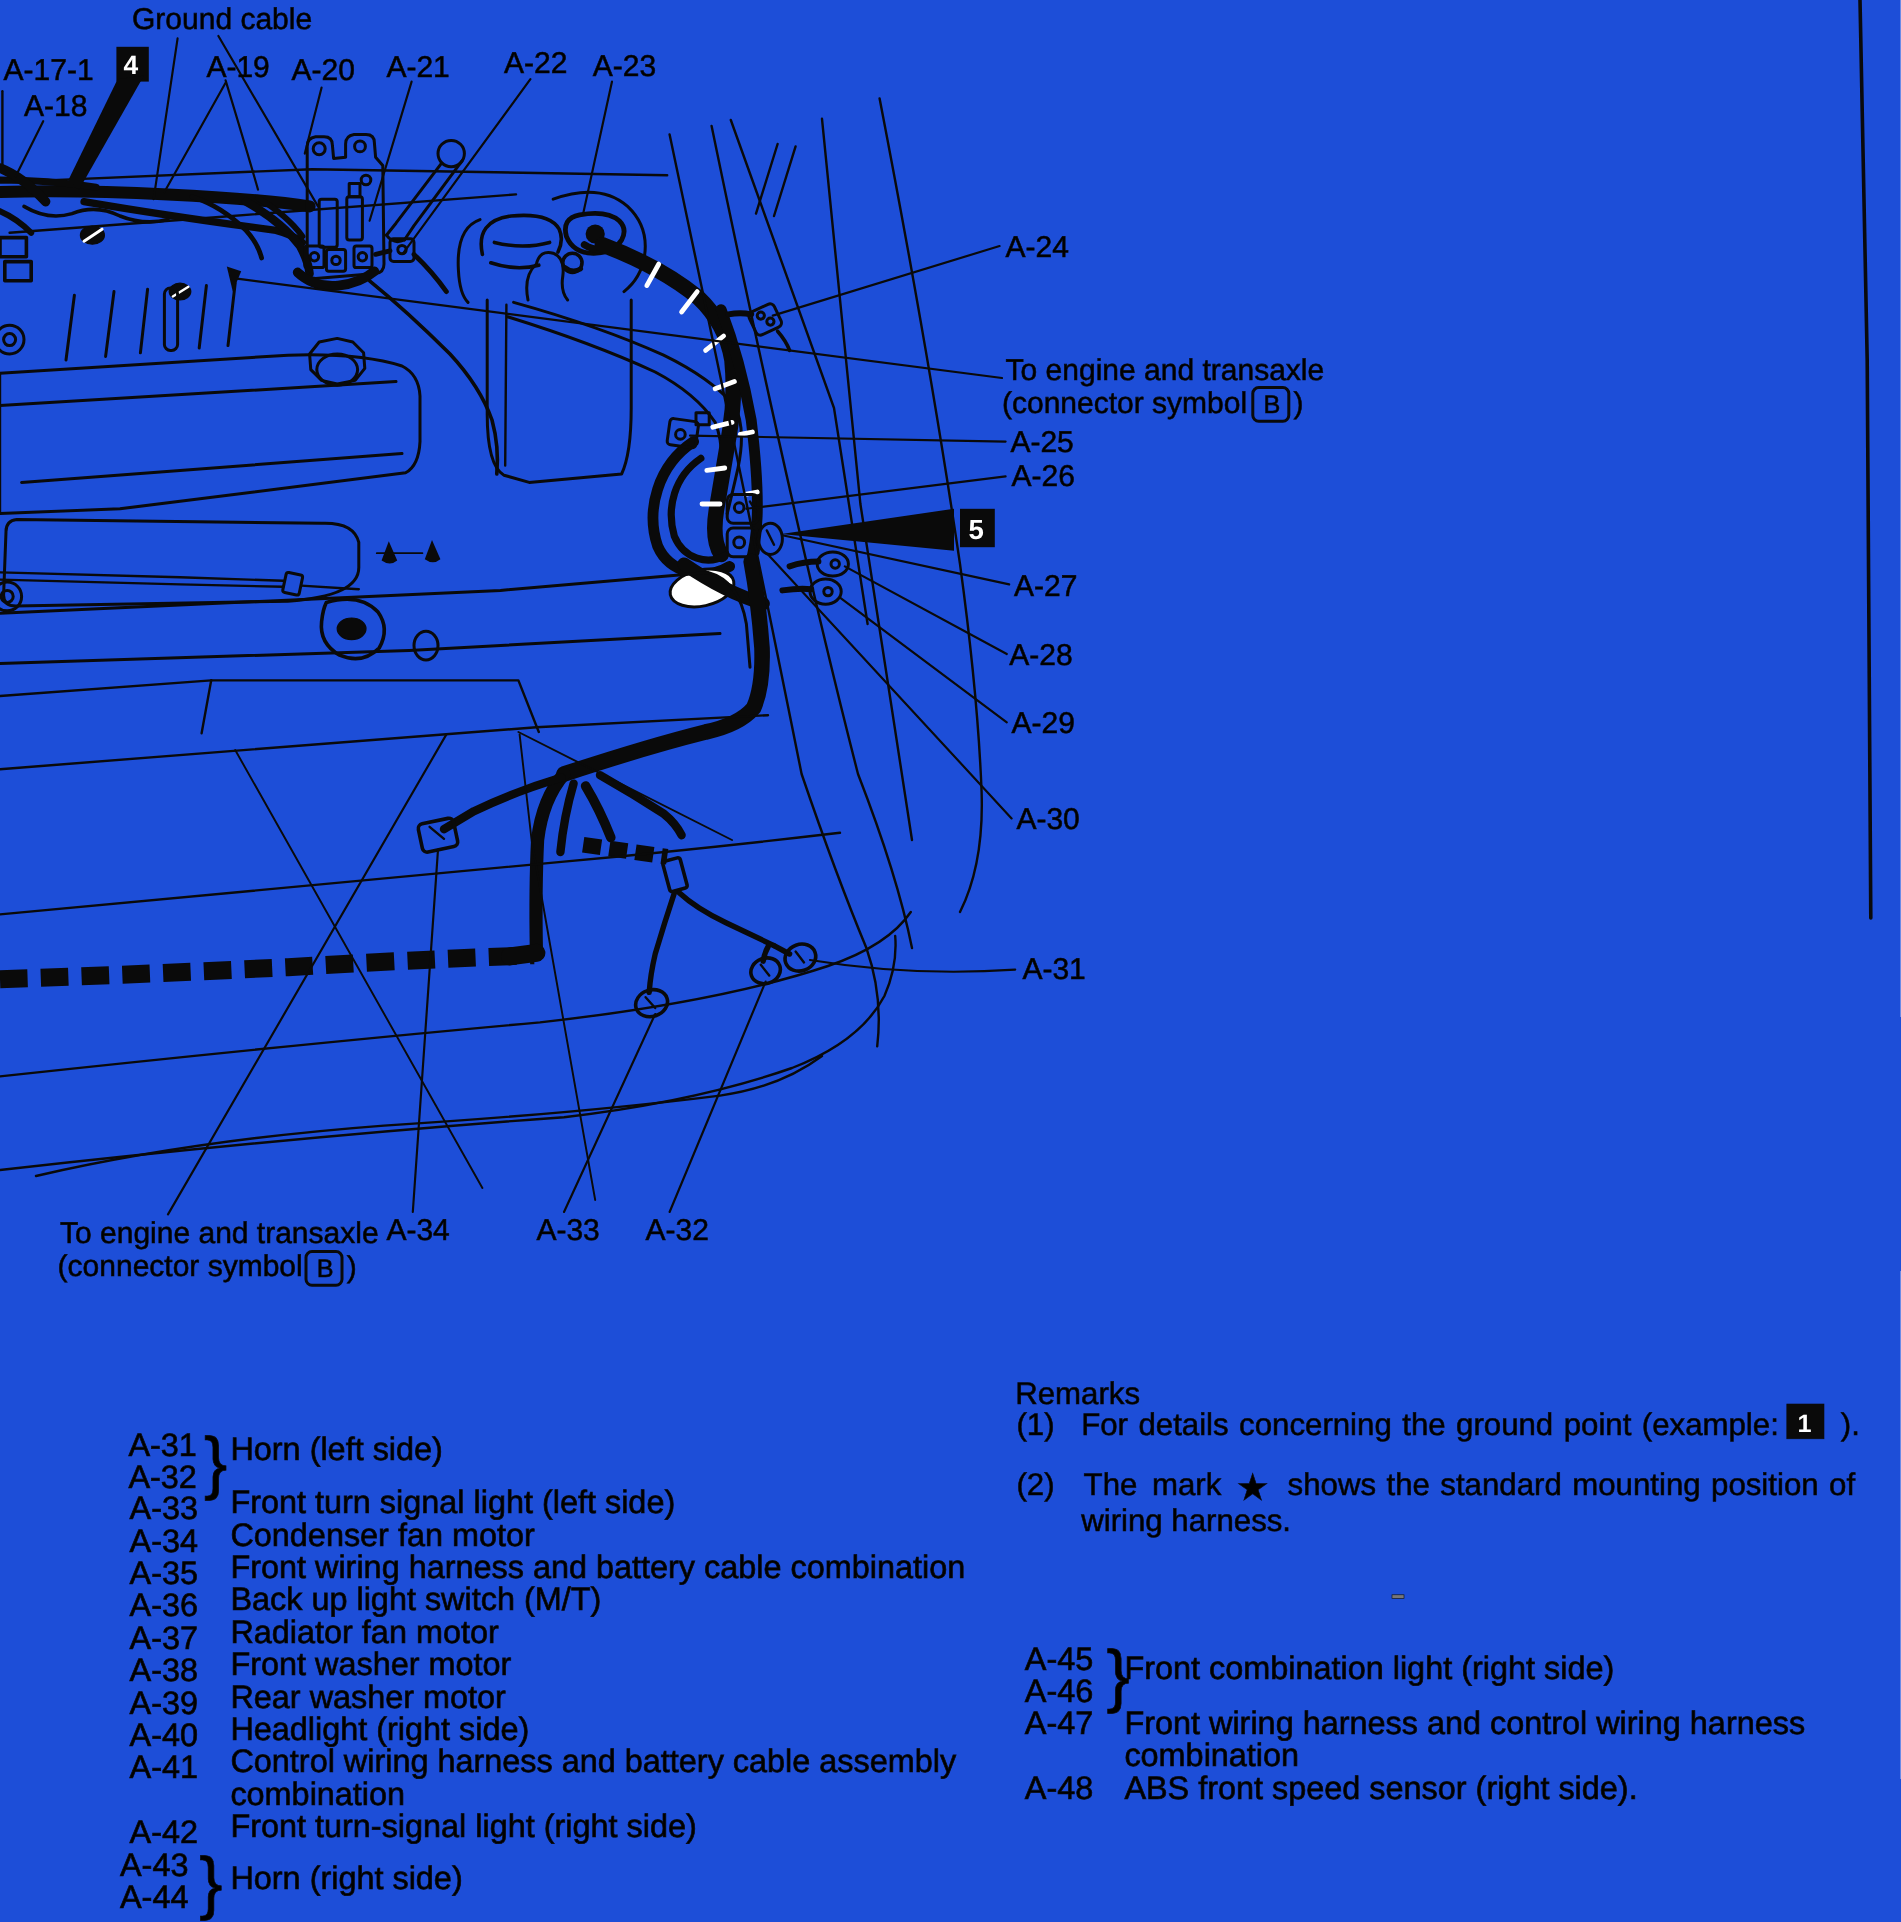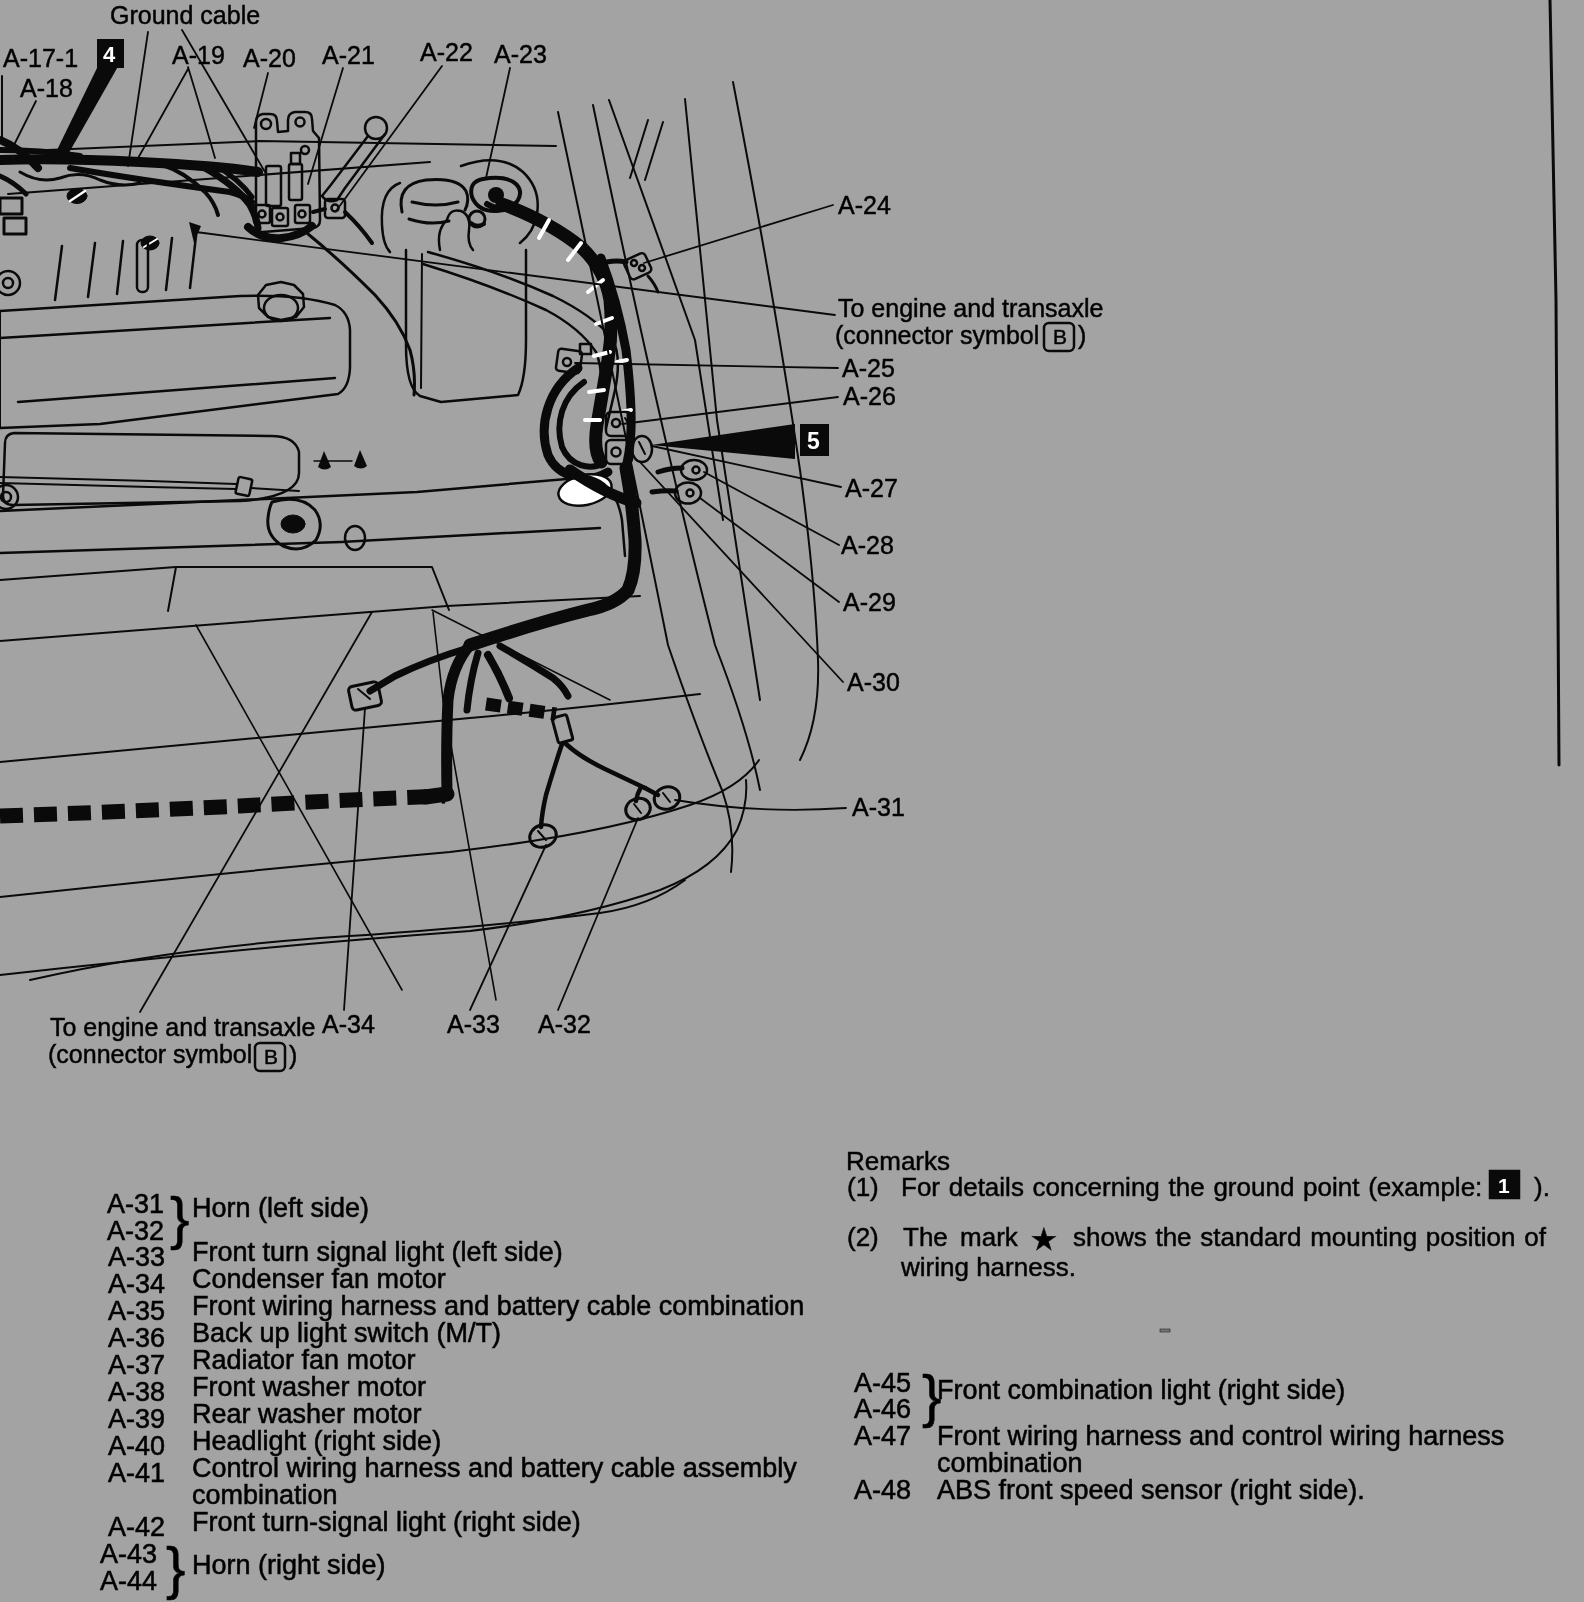--- a/index.html
+++ b/index.html
@@ -1,16 +1,16 @@
 <!DOCTYPE html>
 <html><head>
 <meta charset="utf-8">
 <style>
   html,body{margin:0;padding:0;background:#fff;}
-  #page{position:relative;width:1584px;height:1602px;background:#a3a3a3;overflow:hidden;
+  #page{position:relative;width:1584px;height:1602px;background:#1d4ed8;overflow:hidden;
         font-family:"Liberation Sans", sans-serif;text-decoration:underline;}
   svg{position:absolute;left:0;top:0;}
 </style>
 </head>
 <body>
 <div id="page">
 <svg width="1584" height="1602" viewBox="0 0 1584 1602">
 <g fill="none" stroke="#0a0a0a" stroke-linecap="round" stroke-linejoin="round">
 
 <path d="M1550,0 L1556,300 L1559,765" stroke-width="3"></path>

